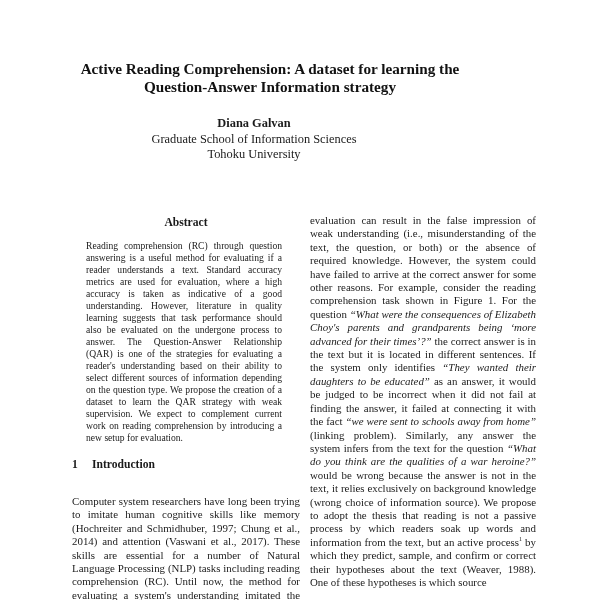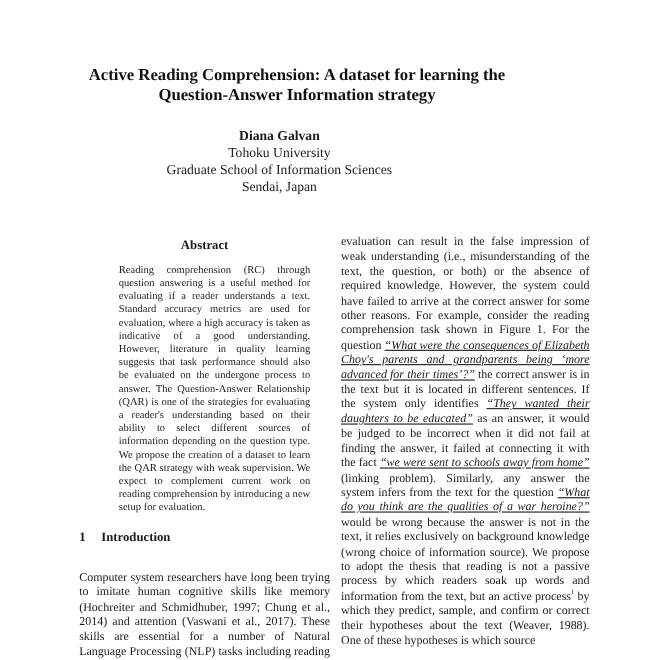--- a/index.html
+++ b/index.html
@@ -56,56 +56,55 @@
     .abstract-head {
       text-align: center;
       font-weight: bold;
       font-size: 11.6px;
       line-height: 14px;
       margin-bottom: 10px;
       margin-left: 18px;
       margin-right: 18px;
     }
     .abstract-body {
-      margin-left: 36px;
+      margin-left: 14px;
       margin-right: 18px;
       font-size: 9.6px;
       line-height: 12px;
       text-align: justify;
       hyphens: manual;
     }
     .section-head {
       margin-top: 14px;
       font-weight: bold;
       font-size: 11.6px;
       line-height: 14px;
       margin-bottom: 23px;
     }
     .section-head .num { display: inline-block; width: 20px; }
     .body-text {
       font-size: 10.9px;
       line-height: 13.4px;
       text-align: justify;
     }
-    .body-text i { font-style: italic; text-decoration: underline; }
+    .body-text i { font-style: italic; }
     sup { font-size: 6px; line-height: 0; }
   </style>
 </head>
 <body>
 
 <div class="title">
   <div>Active Reading Comprehension: A dataset for learning the</div>
   <div>Question-Answer Information strategy</div>
 </div>
 
 <div class="authors">
   <div class="name">Diana Galvan</div>
+  <div>Graduate School of Information Sciences</div>
   <div>Tohoku University</div>
-  <div>Graduate School of Information Sciences</div>
-  <div>Sendai, Japan</div>
 </div>
 
 <div class="col-left">
   <div class="abstract-head">Abstract</div>
   <div class="abstract-body">Reading comprehension (RC) through question answering is a useful method for evaluating if a reader understands a text. Standard accuracy metrics are used for evaluation, where a high accuracy is taken as indicative of a good understanding.  However, literature in quality learning suggests that task performance should also be evaluated on the undergone process to answer.  The Question-Answer Relationship (QAR) is one of the strategies for evaluating a reader's understanding based on their ability to select different sources of information depending on the question type. We propose the creation of a dataset to learn the QAR strategy with weak supervision.  We expect to complement current work on reading comprehension by introducing a new setup for evaluation.</div>
 
   <div class="section-head">
     <span class="num">1</span><span>Introduction</span>
   </div>
   <div class="body-text">Computer system researchers have long been trying to imitate human cognitive skills like memory (Hochreiter and Schmidhuber, 1997; Chung et al., 2014) and attention (Vaswani et al., 2017). These skills are essential for a number of Natural Language Processing (NLP) tasks including reading comprehension (RC). Until now, the method for evaluating a system's understanding imitated the common classroom setting where students are</div>

